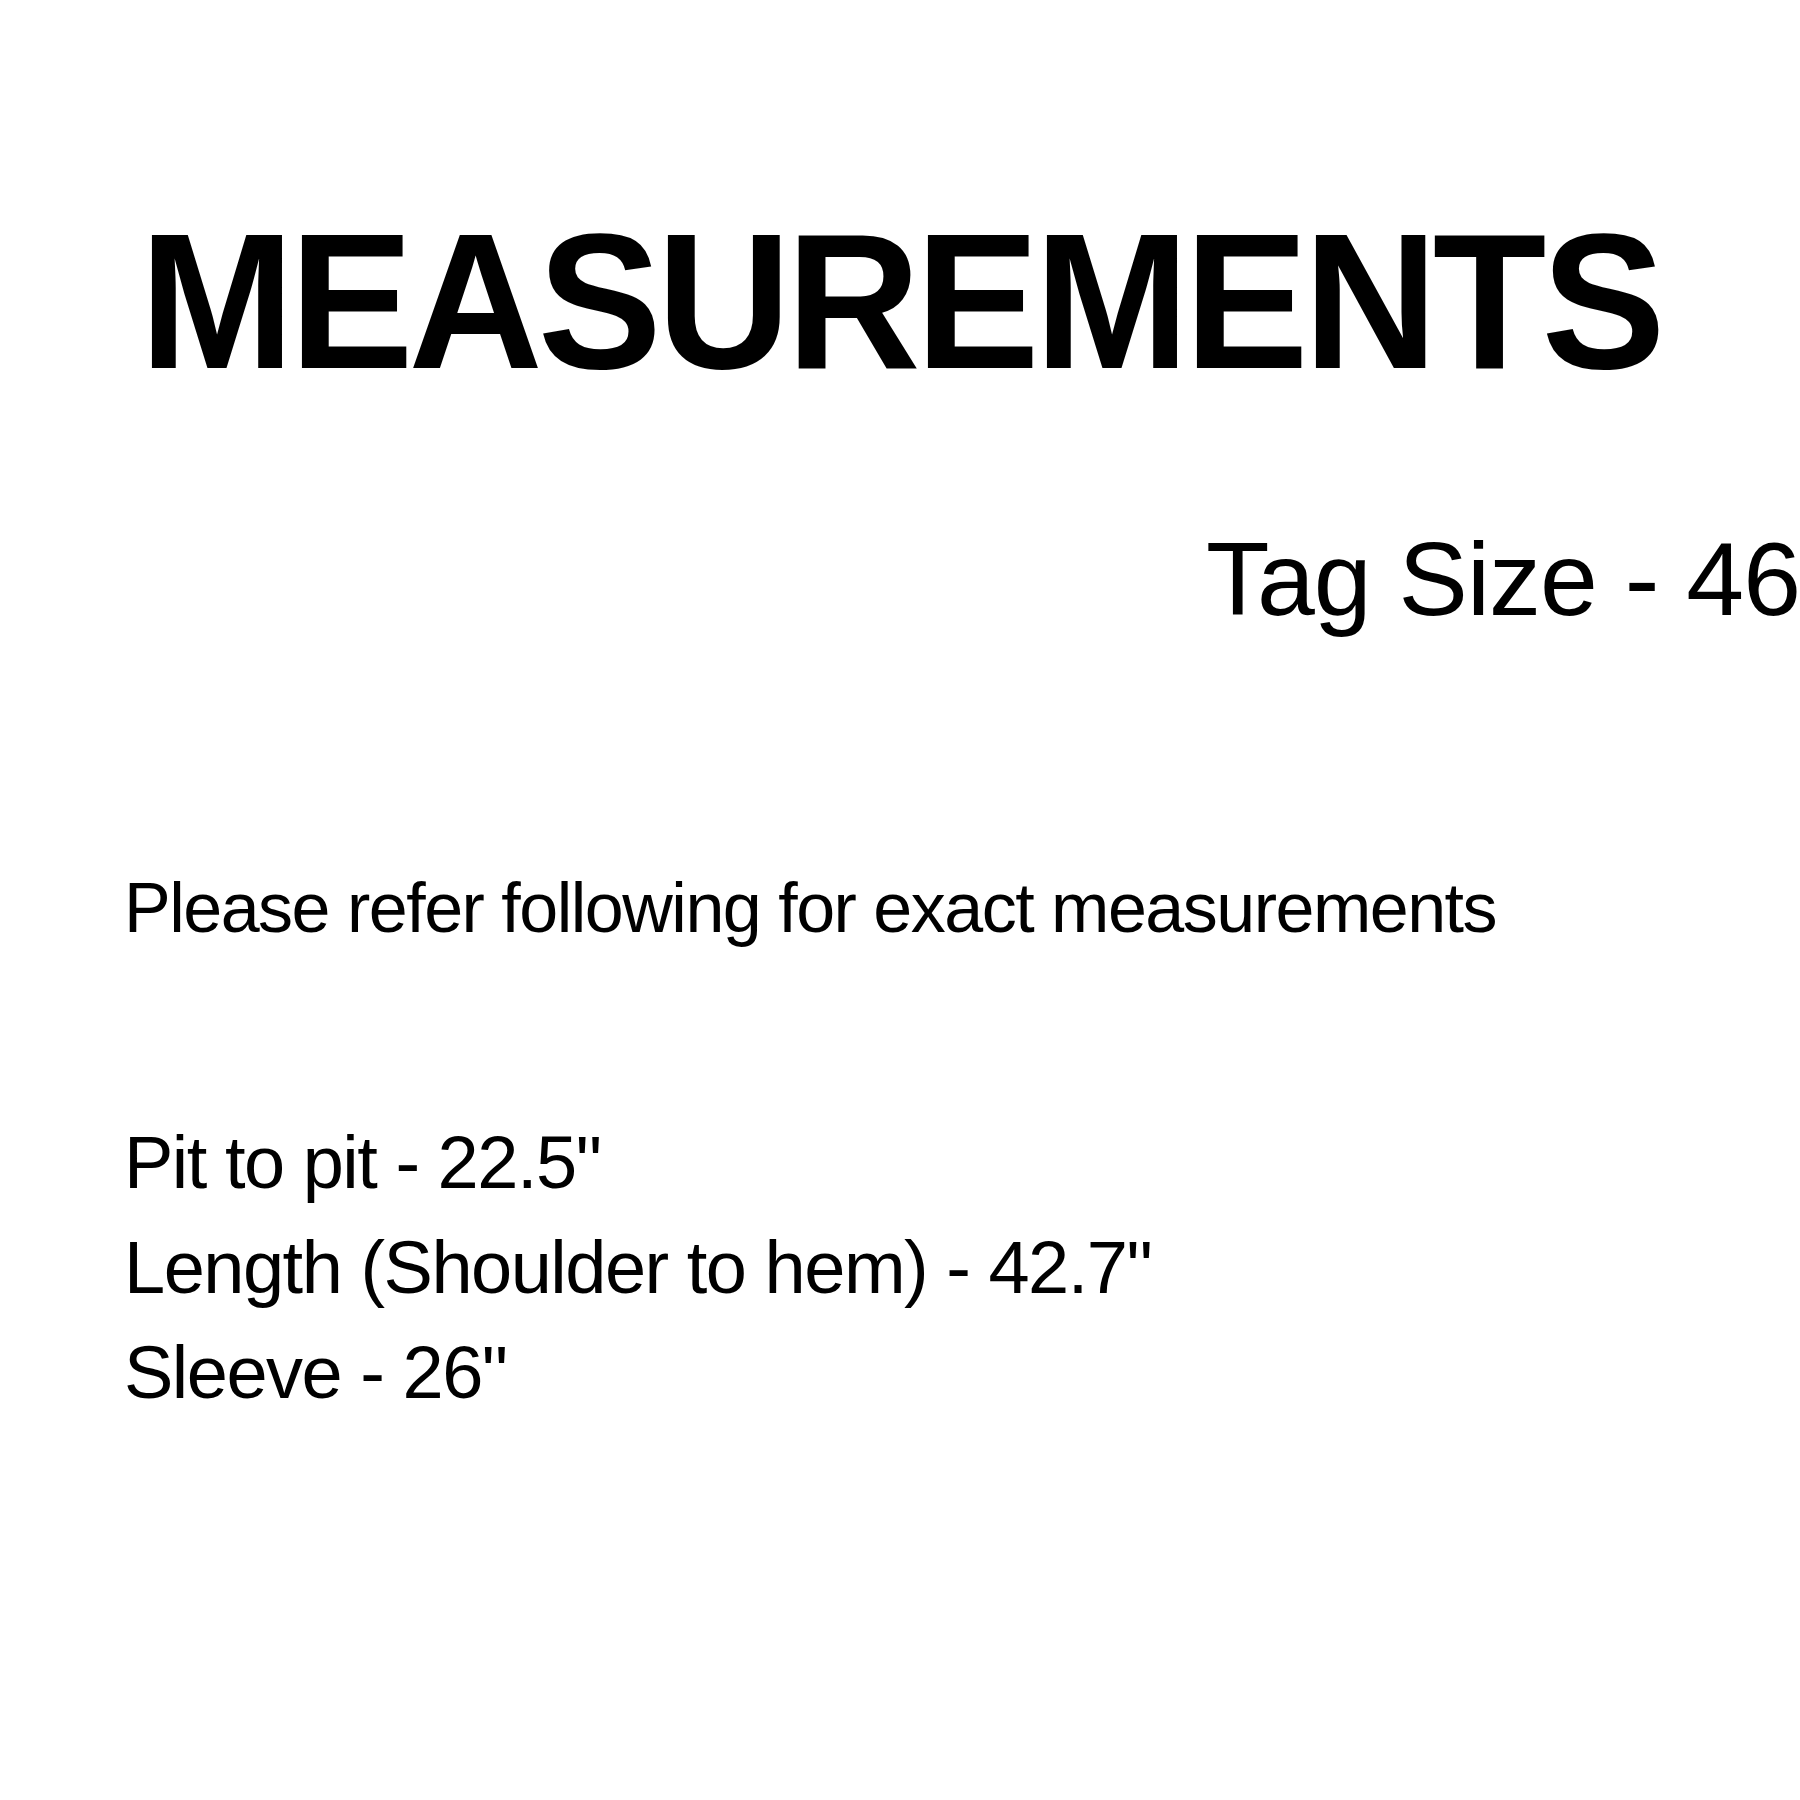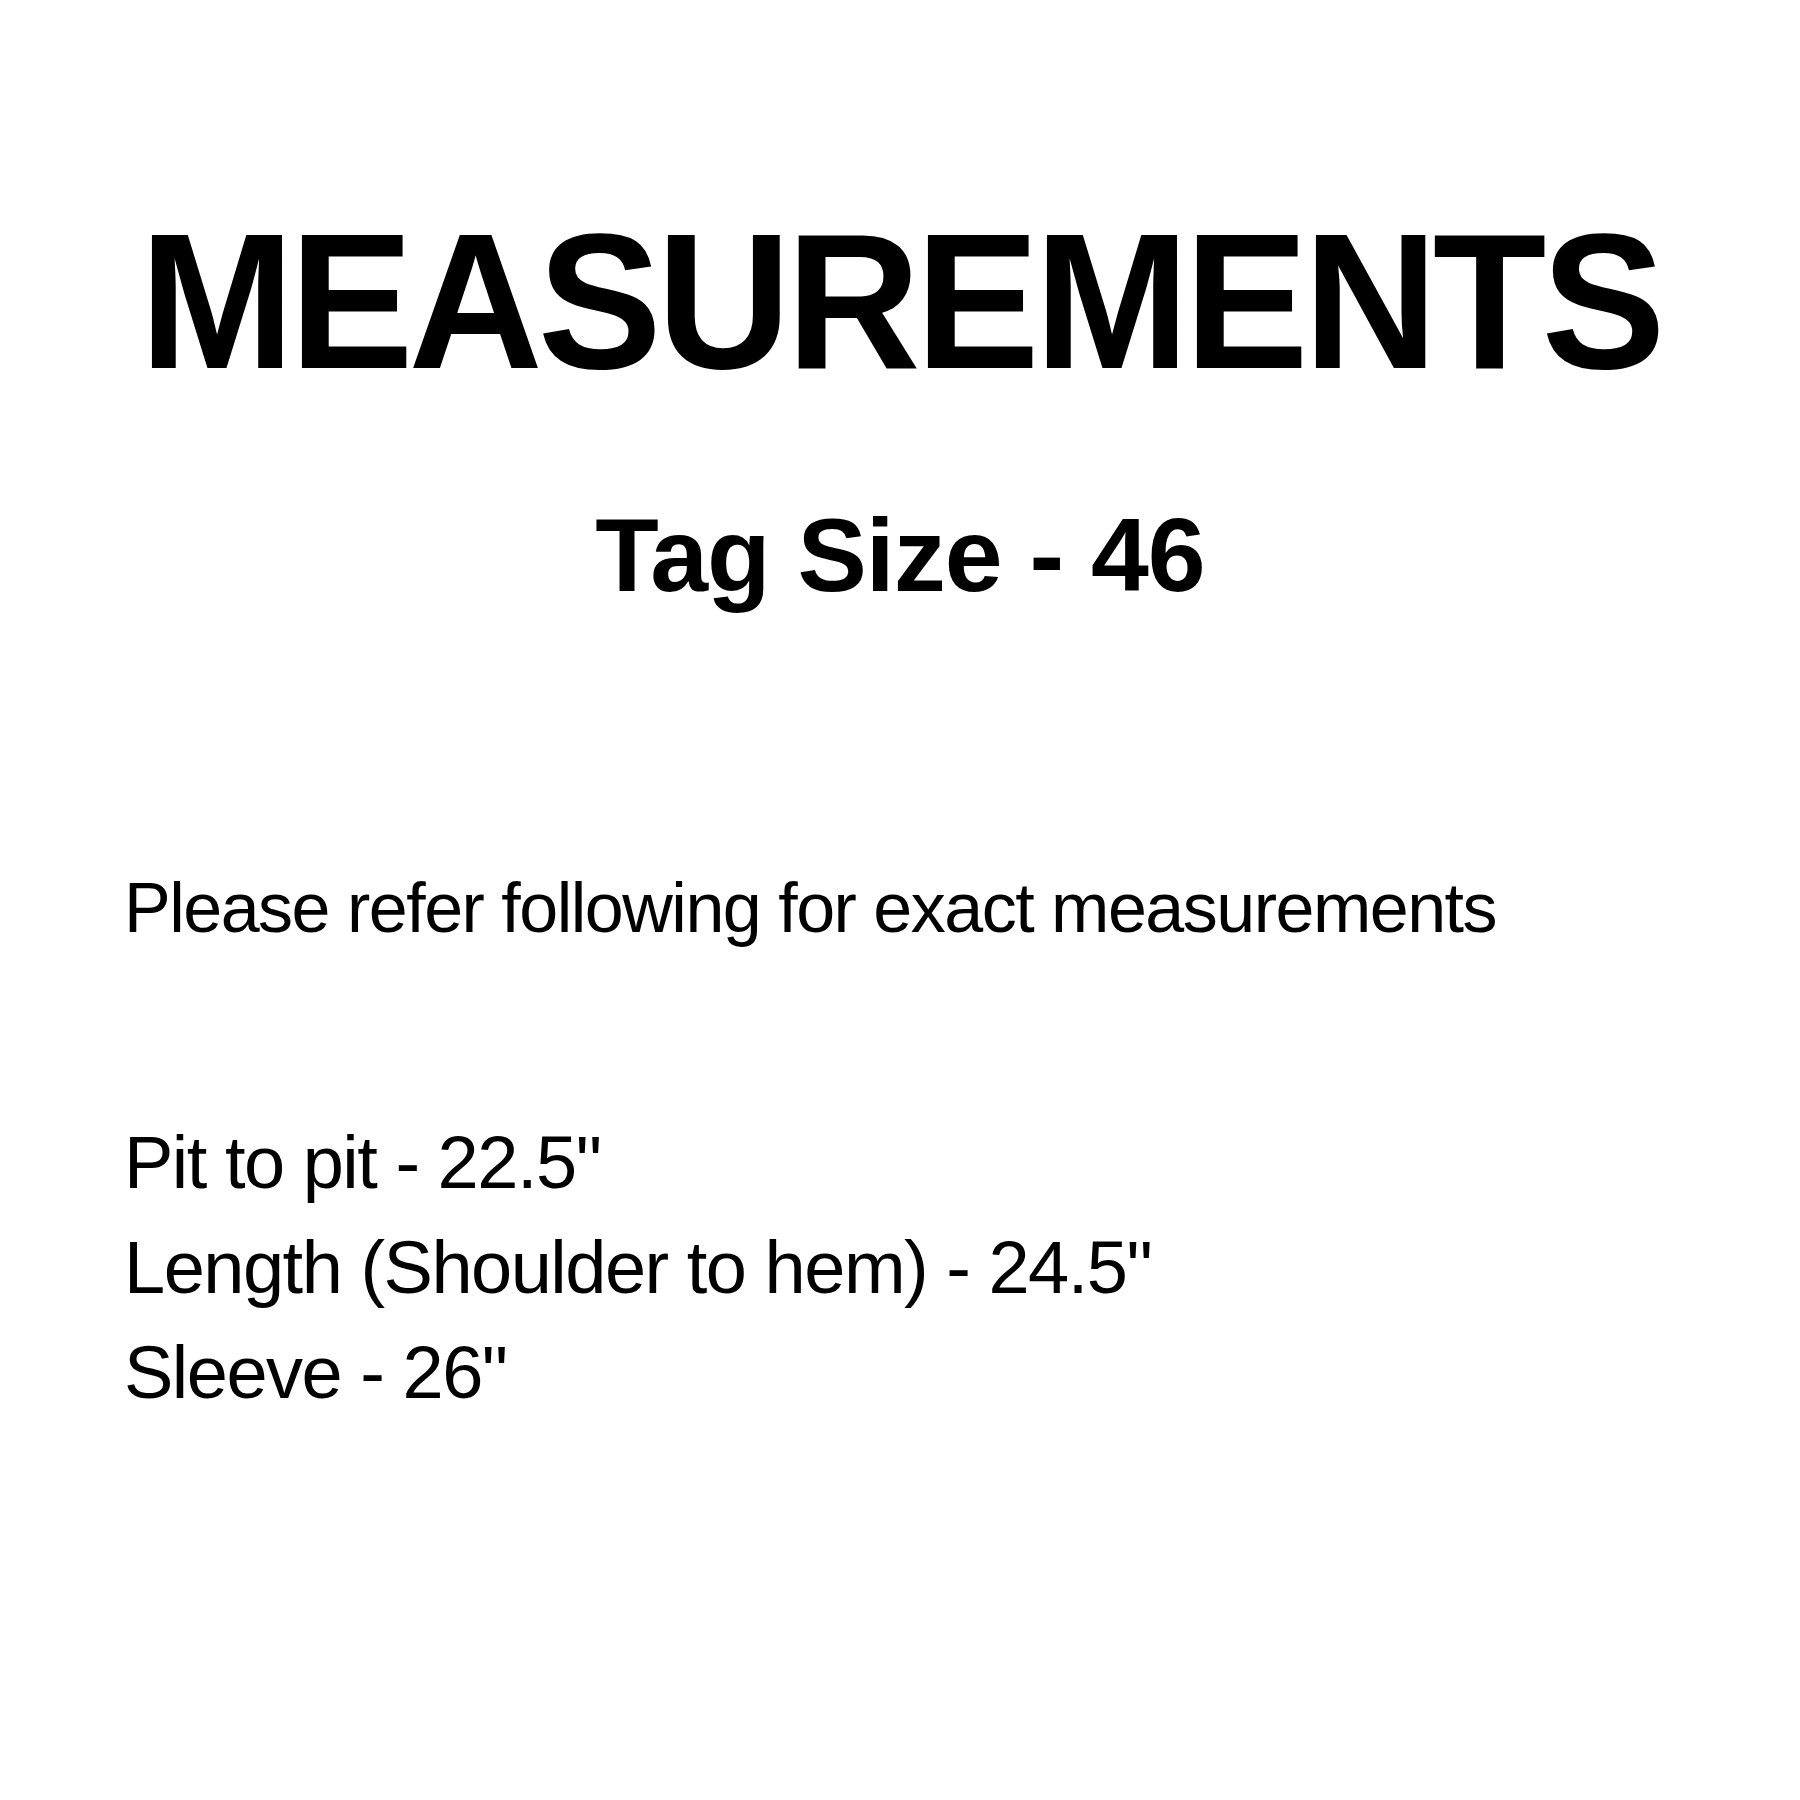--- a/index.html
+++ b/index.html
@@ -30,26 +30,26 @@
     font-size: 186px;
     font-weight: 800;
     letter-spacing: -5px;
     line-height: 1;
     transform: scaleY(1.04);
     transform-origin: top center;
     white-space: nowrap;
   }
   .subtitle {
     position: absolute;
-    top: 503px;
+    top: 527px;
     left: 0;
     width: 100%;
-    text-align: center;
+    text-align: right;
     font-size: 104px;
-    font-weight: 700;
+    font-weight: 400;
     letter-spacing: -1px;
     line-height: 1;
     white-space: nowrap;
   }
   .intro {
     position: absolute;
     top: 873px;
     left: 124px;
     right: 60px;
     font-size: 70px;
@@ -78,17 +78,17 @@
 <div class="canvas">
 
   <h1 class="title">MEASUREMENTS</h1>
 
   <h2 class="subtitle">Tag Size - 46</h2>
 
   <p class="intro">Please refer following for exact measurements</p>
 
   <div class="measure-list">
     <div class="measure-line">Pit to pit - 22.5"</div>
-    <div class="measure-line">Length (Shoulder to hem) - 24.5"</div>
+    <div class="measure-line">Length (Shoulder to hem) - 42.7"</div>
     <div class="measure-line">Sleeve - 26"</div>
   </div>
 
 </div>
 
 </body></html>

